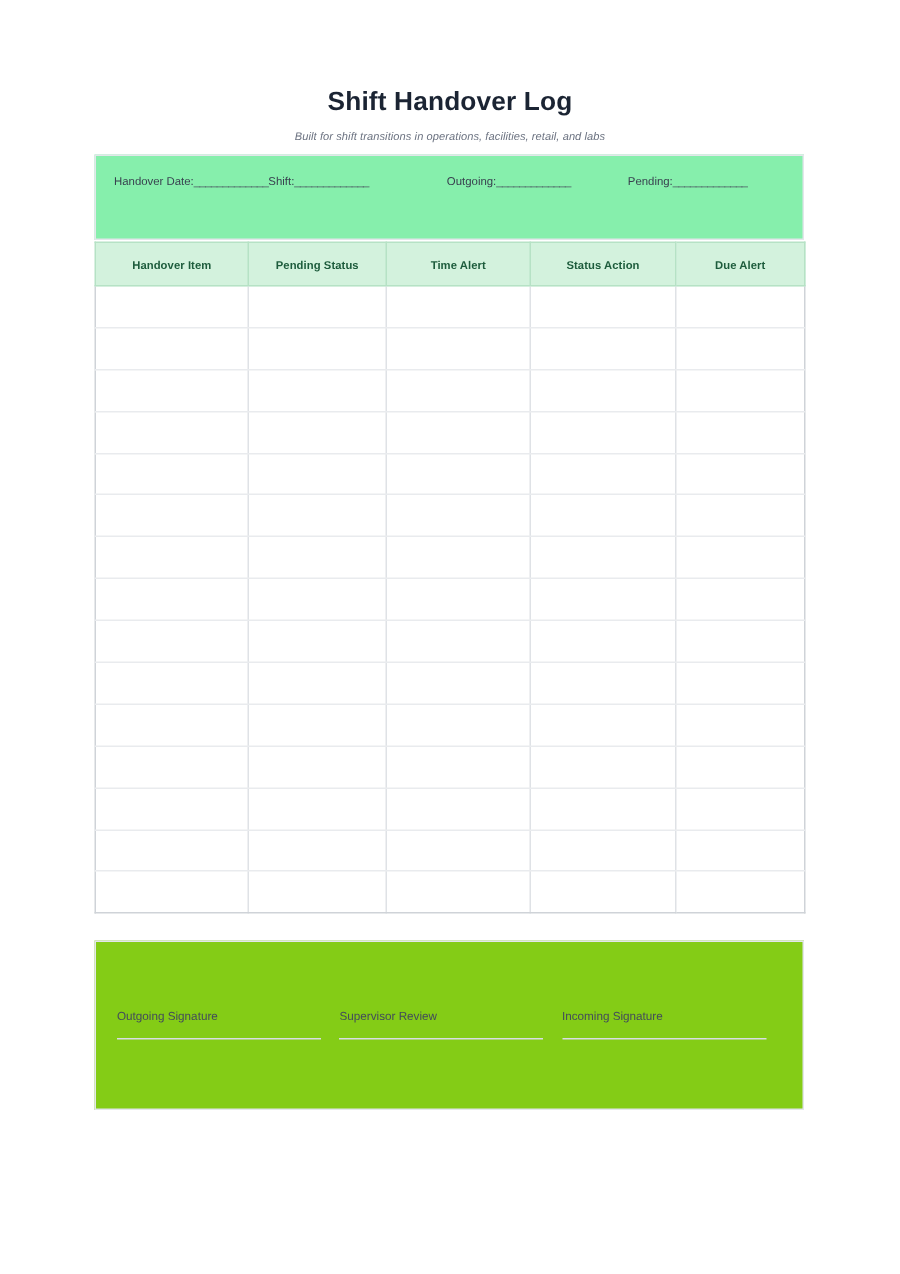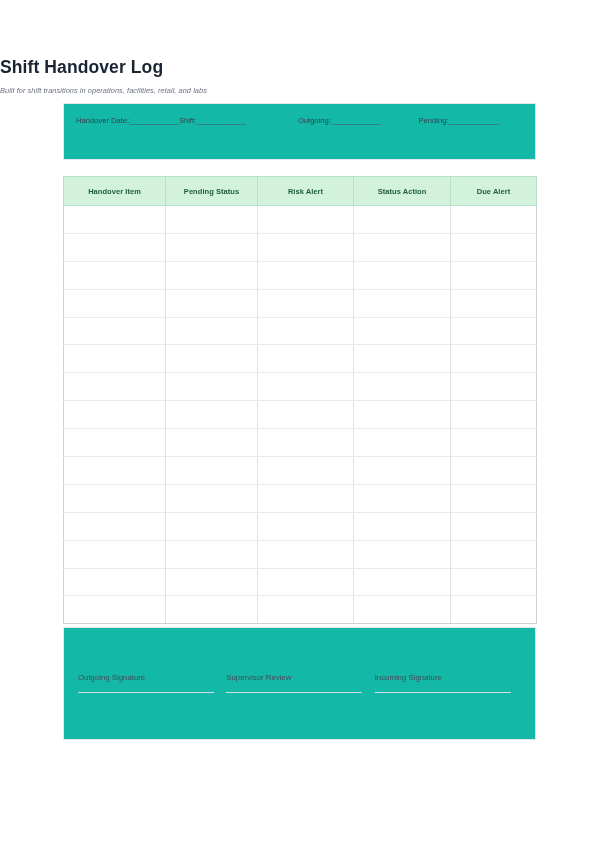--- a/index.html
+++ b/index.html
@@ -23,20 +23,21 @@
     height: 849px;
     background: #ffffff;
   }
 
   
   .doc-header {
     position: absolute;
     left: 0;
     top: 56px;
     width: 600px;
+    text-align: center;
   }
   .doc-title {
     font-size: 17.5px;
     font-weight: bold;
     color: #1b2433;
     letter-spacing: 0.1px;
     margin: 0;
     line-height: 22px;
   }
   .doc-subtitle {
@@ -49,21 +50,21 @@
     font-style: italic;
   }
 
   
   .meta-box {
     position: absolute;
     left: 63px;
     top: 103px;
     width: 473px;
     height: 57px;
-    background: #14b8a6;
+    background: #86efac;
     border: 1px solid #e3e6eb;
     box-sizing: border-box;
   }
   .meta-row {
     position: absolute;
     left: 12px;
     top: 12px;
     width: 452px;
     display: flex;
     align-items: baseline;
@@ -76,21 +77,21 @@
     letter-spacing: -0.4px;
     color: #49525f;
   }
   .meta-spacer-lg { width: 52px; display: inline-block; }
   .meta-spacer-md { width: 38px; display: inline-block; }
 
   
   .log-table {
     position: absolute;
     left: 63px;
-    top: 176px;
+    top: 161px;
     width: 473px;
     border-collapse: collapse;
     table-layout: fixed;
   }
   .log-table th {
     background: #d3f2dd;
     border: 1px solid #b6e2c5;
     color: #1d5c3c;
     font-size: 7.5px;
     font-weight: bold;
@@ -112,21 +113,21 @@
   .log-table td:first-child { border-left: 1px solid #cfd3d8; }
   .log-table td:last-child { border-right: 1px solid #cfd3d8; }
 
   
   .sign-box {
     position: absolute;
     left: 63px;
     top: 627px;
     width: 473px;
     height: 113px;
-    background: #14b8a6;
+    background: #84cc16;
     border: 1px solid #e3e6eb;
     box-sizing: border-box;
   }
   .sign-grid {
     position: absolute;
     left: 14px;
     top: 44px;
     width: 445px;
     display: flex;
   }
@@ -180,21 +181,21 @@
       <col style="width:102px">
         <col style="width:92px">
         <col style="width:96px">
         <col style="width:97px">
         <col style="width:86px">
     </colgroup>
     <thead>
       <tr id="header-row">
           <th>Handover Item</th>
           <th>Pending Status</th>
-          <th>Risk Alert</th>
+          <th>Time Alert</th>
           <th>Status Action</th>
           <th>Due Alert</th>
         </tr>
     </thead>
     <tbody id="table-body">
         <tr>
           <td></td>
           <td></td>
           <td></td>
           <td></td>

